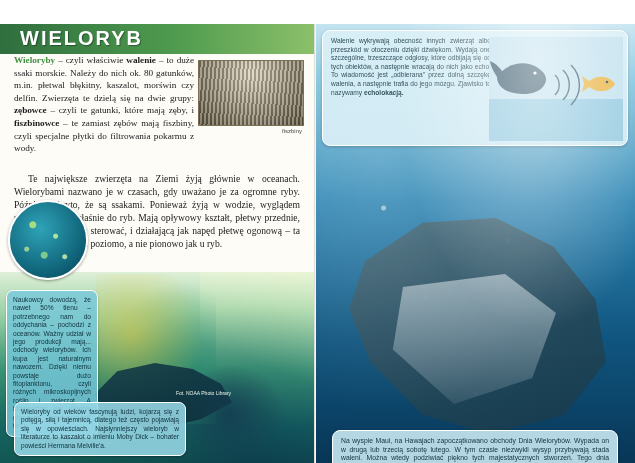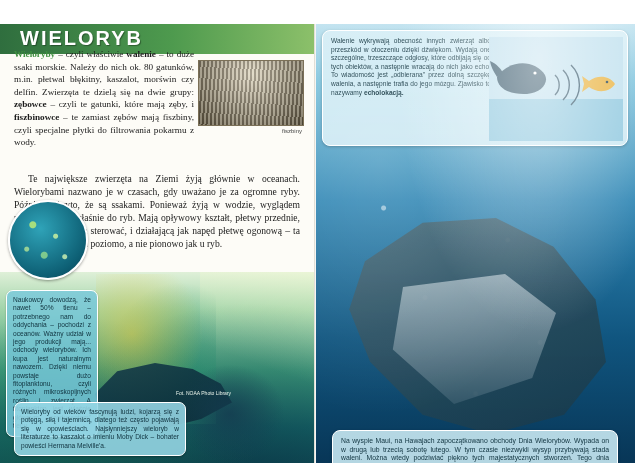--- a/index.html
+++ b/index.html
@@ -32,21 +32,21 @@
     position:absolute; left:0; top:0; width:314px; height:30px;
     background:linear-gradient(90deg,#2f6e3e 0%,#4e9a4e 55%,#8cc06a 100%);
   }
   .header-title {
     position:absolute; left:20px; top:3px;
     color:#ffffff; font-size:20px; letter-spacing:2px;
     font-family:"Liberation Sans", sans-serif; font-weight:bold;
     text-shadow:1px 1px 1px rgba(0,0,0,.35);
   }
   .body-text {
-    position:absolute; left:14px; top:24px; width:180px;
+    position:absolute; left:14px; top:30px; width:180px;
     font-size:9.2px; line-height:12.6px; color:#1b1b1b; text-align:justify;
   }
   .body-text .lead { color:#3f8f3f; font-weight:bold; }
   .b { font-weight:bold; }
 
   .fig-baleen {
     position:absolute; right:10px; top:36px; width:106px; height:66px;
     background:linear-gradient(180deg,#cfc3a4,#8d7f63);
     border:1px solid #7b7057;
     overflow:hidden;

